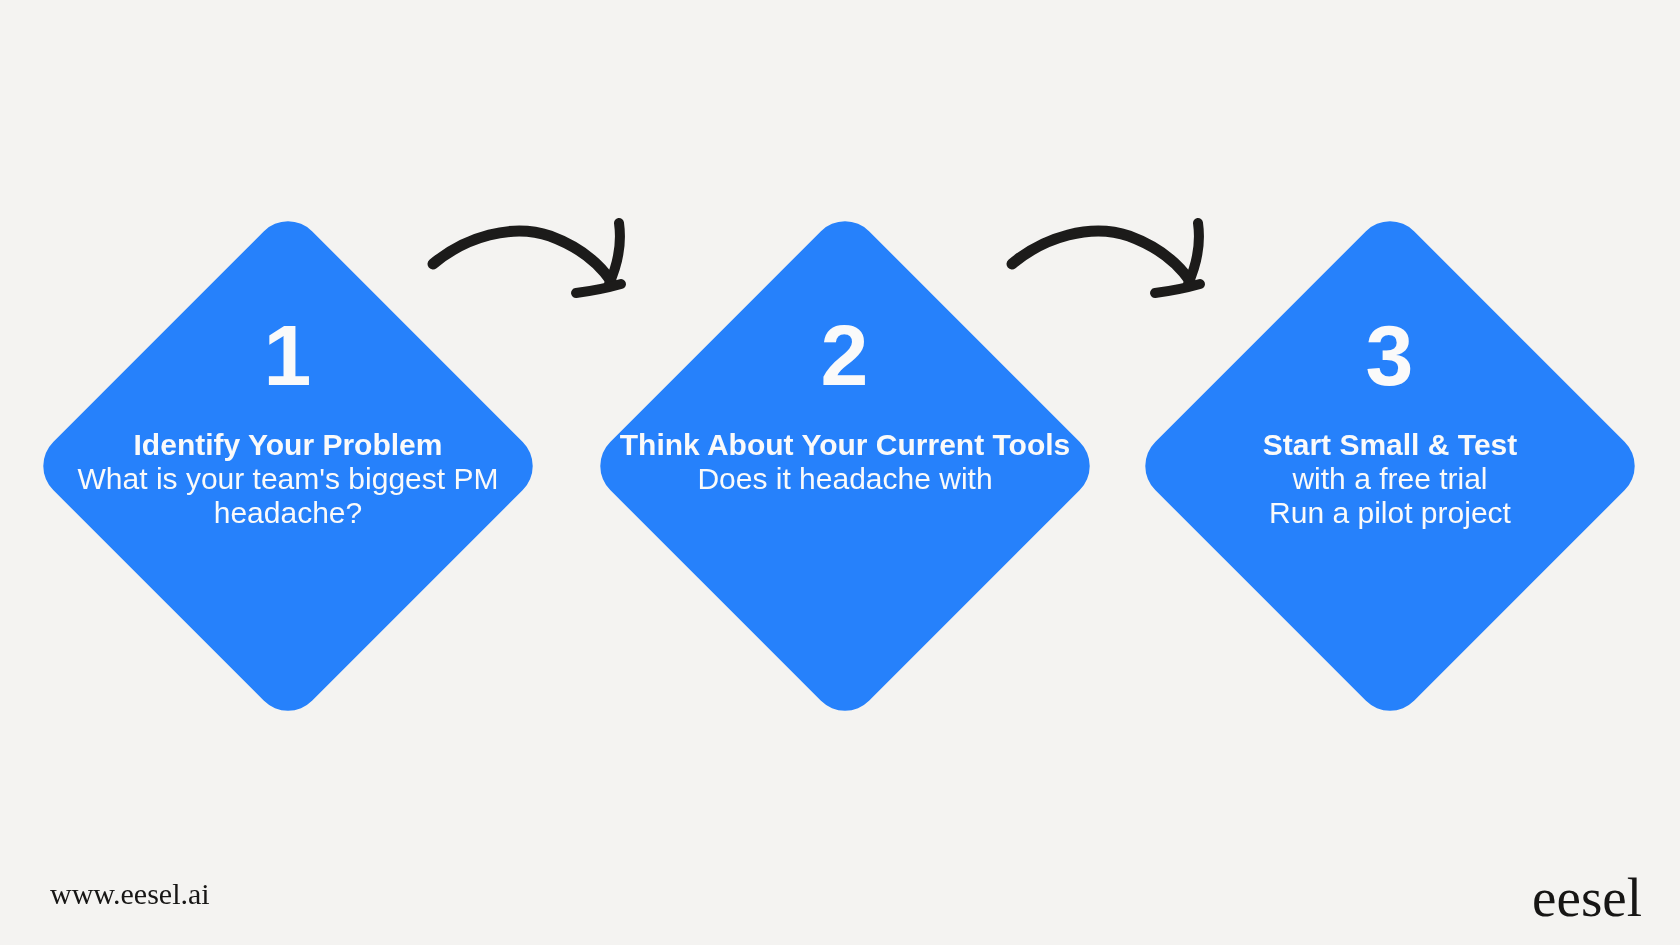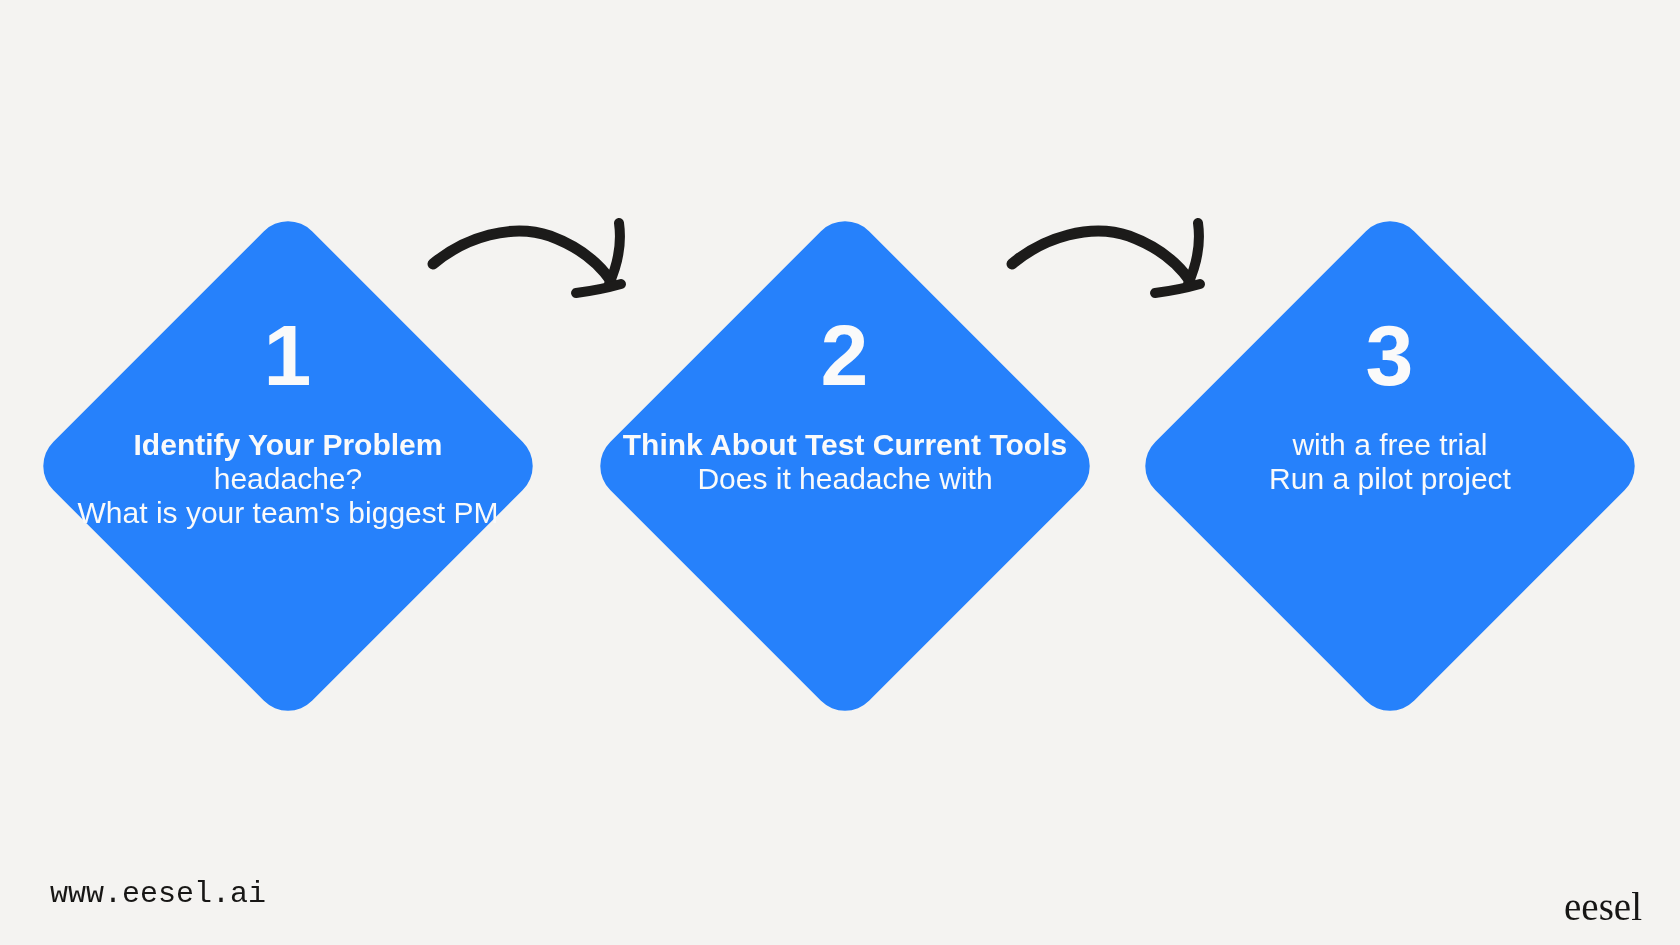--- a/index.html
+++ b/index.html
@@ -78,58 +78,59 @@
     fill:none;
     stroke-linecap:round;
   }
   .arrow .shaft{stroke-width:11px;}
   .arrow .barb{stroke-width:10px;}
 
   .footer-url{
     position:absolute;
     left:50px;
     bottom:34px;
-    font-family:Liberation Mono, monospace;
+    font-family:Liberation Serif, serif;
     font-size:30px;
     color:var(--footer);
   }
   .footer-logo{
     position:absolute;
     right:38px;
     bottom:16px;
     font-family:"Liberation Serif", serif;
-    font-size:39px;
+    font-size:55px;
     color:var(--footer);
     letter-spacing:0px;
   }
 </style>
 </head>
 <body>
 
 <div class="canvas">
 
   <div class="diamond d1"></div>
   <div class="diamond d2"></div>
   <div class="diamond d3"></div>
 
   <div class="step-content s1">
     <div class="step-num">1</div>
     <div class="step-title">Identify Your Problem</div>
+    <div class="step-sub">What is your team's biggest PM</div>
     <div class="step-sub">headache?</div>
-    <div class="step-sub">What is your team's biggest PM</div>
   </div>
 
   <div class="step-content s2">
     <div class="step-num">2</div>
-    <div class="step-title">Think About Test Current Tools</div>
+    <div class="step-title">Think About Your Current Tools</div>
     <div class="step-sub">Does it headache with</div>
   </div>
 
   <div class="step-content s3">
     <div class="step-num">3</div>
+    <div class="step-title">Start Small &amp; Test</div>
     <div class="step-sub">with a free trial</div>
     <div class="step-sub">Run a pilot project</div>
   </div>
 
   <svg class="arrows-svg" viewBox="0 0 1680 945" xmlns="http://www.w3.org/2000/svg">
     <g class="arrow">
       <path class="shaft" d="M 433 264 C 465 237, 512 223, 550 236 C 577 246, 598 262, 611 281"></path>
       <path class="barb" d="M 619 223 C 622 244, 617 266, 609 284"></path>
       <path class="barb" d="M 576 293 C 592 291, 607 288, 621 284"></path>
     </g>

